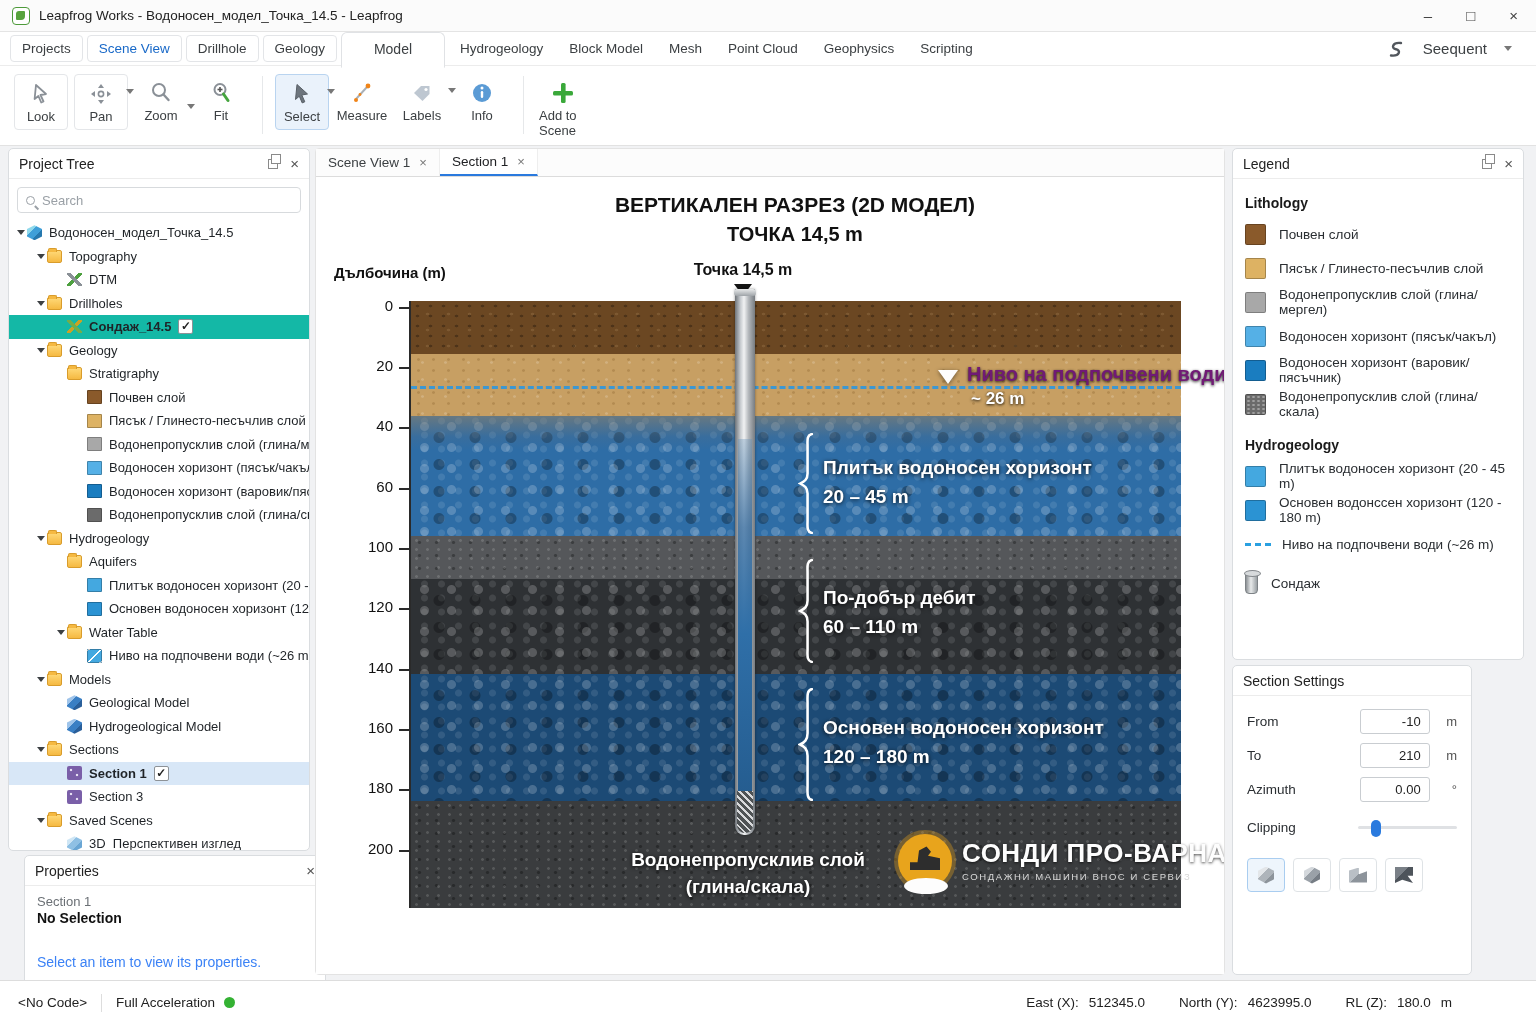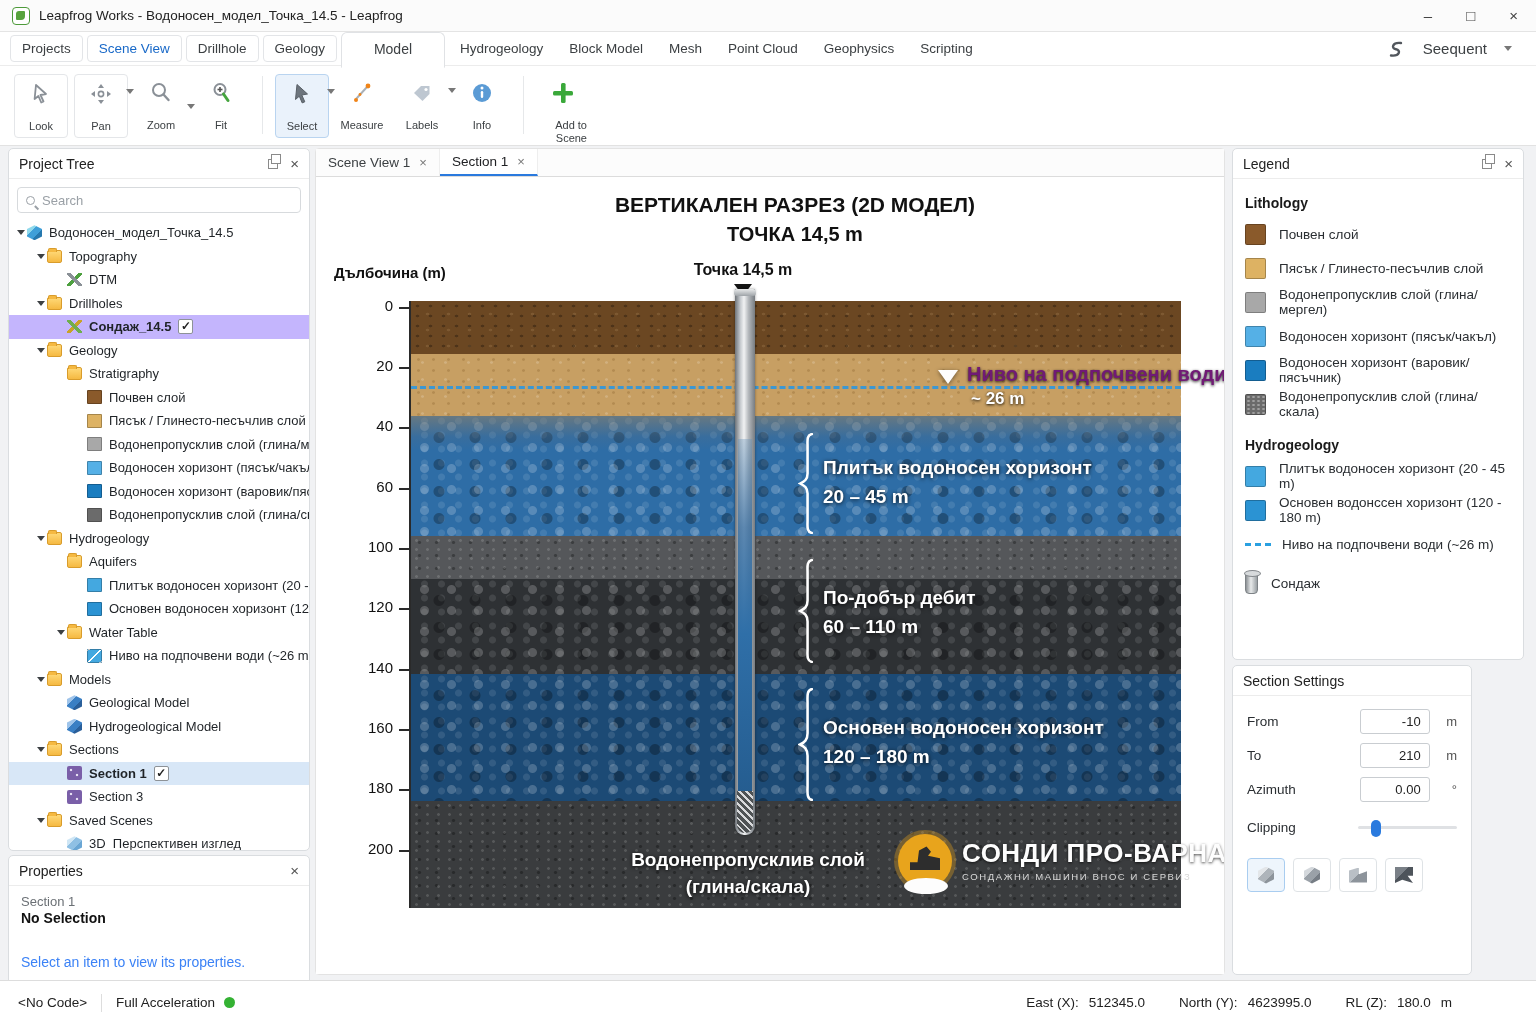--- a/index.html
+++ b/index.html
@@ -23,21 +23,21 @@
   .mtab.activetab{border:1px solid #e0e2e5;border-bottom:1px solid #fff;border-radius:6px 6px 0 0;background:#fff;position:relative;z-index:3;padding:8px 32px 10px;margin-bottom:-2px;font-size:14px}
   .brand{margin-left:auto;display:flex;align-items:center;gap:17px;padding-right:14px}
   .brand svg{display:block}
   .brandname{font-size:15px;color:#3c4043}
   .chev{width:0;height:0;border-left:4px solid transparent;border-right:4px solid transparent;border-top:5px solid #777;display:inline-block}
 
   
   .ribbon{position:absolute;left:0;top:66px;width:1536px;height:80px;background:#fff;border-bottom:1px solid #e2e2e2;display:flex;align-items:flex-start;padding:8px 6px 0 14px}
   .rbtn{width:54px;display:flex;flex-direction:column;align-items:center;margin-right:6px;position:relative;border-radius:4px;padding:4px 2px}
   .rbtn .ric{height:30px;display:flex;align-items:center;justify-content:center}
-  .rbtn .rlabel{font-size:11px;color:#3c4043;text-align:right;line-height:1.15;margin-top:11px}
+  .rbtn .rlabel{font-size:13px;color:#3c4043;text-align:left;line-height:1.15;margin-top:1px}
   .rbtn.boxed{border:1px solid #e4e6e9}
   .rbtn.sel{background:#eaf2fb;border:1px solid #b9d4f0}
   .rchev{position:absolute;right:-7px;top:14px}
   .rsep{width:1px;height:58px;background:#e6e8ea;margin:2px 12px 0 8px}
   .addscene .rlabel{width:48px}
 
   
   .panel{position:absolute;background:#fff;border:1px solid #dadde0;border-radius:5px;overflow:hidden}
   .phead{height:30px;display:flex;align-items:center;padding:0 10px;font-size:14px;color:#222;border-bottom:1px solid #ececec}
   .phead .sp{margin-left:auto;display:flex;align-items:center;gap:12px}
@@ -46,21 +46,21 @@
   .xico{font-size:15px;color:#555;line-height:1}
 
   
   .searchwrap{margin:8px 8px 6px;height:26px;border:1px solid #d7dadd;border-radius:4px;display:flex;align-items:center;padding:0 8px;gap:7px}
   .mag{width:9px;height:9px;border:1.6px solid #9aa0a6;border-radius:50%;position:relative;flex:none}
   .mag::after{content:"";position:absolute;left:8px;top:8px;width:5px;height:1.6px;background:#9aa0a6;transform:rotate(45deg);transform-origin:left center}
   .searchwrap input{border:none;outline:none;font-size:13px;color:#333;width:100%;font-family:"Liberation Sans",sans-serif}
   .searchwrap input::placeholder{color:#9aa0a6}
   .tree{padding-top:2px}
   .trow{height:23.5px;display:flex;align-items:center;font-size:13px;color:#1f2327;white-space:nowrap}
-  .trow.hl{background:#c4b5fd}
+  .trow.hl{background:#14b8a6}
   .trow.selrow{background:#d8e7f7}
   .trow.bold{font-weight:bold}
   .arr{width:12px;flex:none;display:flex;align-items:center;justify-content:center}
   .arr.on::before{content:"";width:0;height:0;border-left:4px solid transparent;border-right:4px solid transparent;border-top:5px solid #3c4043}
   .tico{width:15px;height:13px;flex:none;margin-right:7px;position:relative}
   .ico-folder{background:linear-gradient(180deg,#ffd978,#f5b942);border:1px solid #d99c2b;border-radius:2px}
   .ico-folder::before{content:"";position:absolute;left:0;top:-3px;width:7px;height:3px;background:#f5b942;border:1px solid #d99c2b;border-bottom:none;border-radius:2px 2px 0 0}
   .ico-cube{clip-path:polygon(50% 0,100% 25%,100% 75%,50% 100%,0 75%,0 25%);background:linear-gradient(135deg,#8fd9ec 35%,#3f9fd8 35% 65%,#2678ae 65%);height:15px}
   .ico-cube.dark{background:linear-gradient(135deg,#9fc4ea 35%,#3a7fc4 35% 65%,#2a5f9a 65%)}
   .ico-cube.lite{background:linear-gradient(135deg,#cfe6f5 35%,#8fc0e4 35% 65%,#6aa6d4 65%)}
@@ -432,21 +432,21 @@
           <span>Saved Scenes</span>
         </div>
       <div class="trow" style="padding-left:46px">
           <span class="arr"></span>
           <span class="tico ico-cube lite"></span>
           <span>3D_Перспективен изглед</span>
         </div>
     </div>
   </div>
 
-  <div class="panel" style="left:8px;top:855px;width:302px;height:149px">
+  <div class="panel" style="left:24px;top:855px;width:302px;height:149px">
     <div class="phead">
       <span>Properties</span>
       <span class="sp">
           <span class="xico">×</span>
         </span>
     </div>
     <div class="propbody">
       <div class="pctx">Section 1</div>
       <div class="psel">No Selection</div>
       <div class="phint">Select an item to view its properties.</div>

